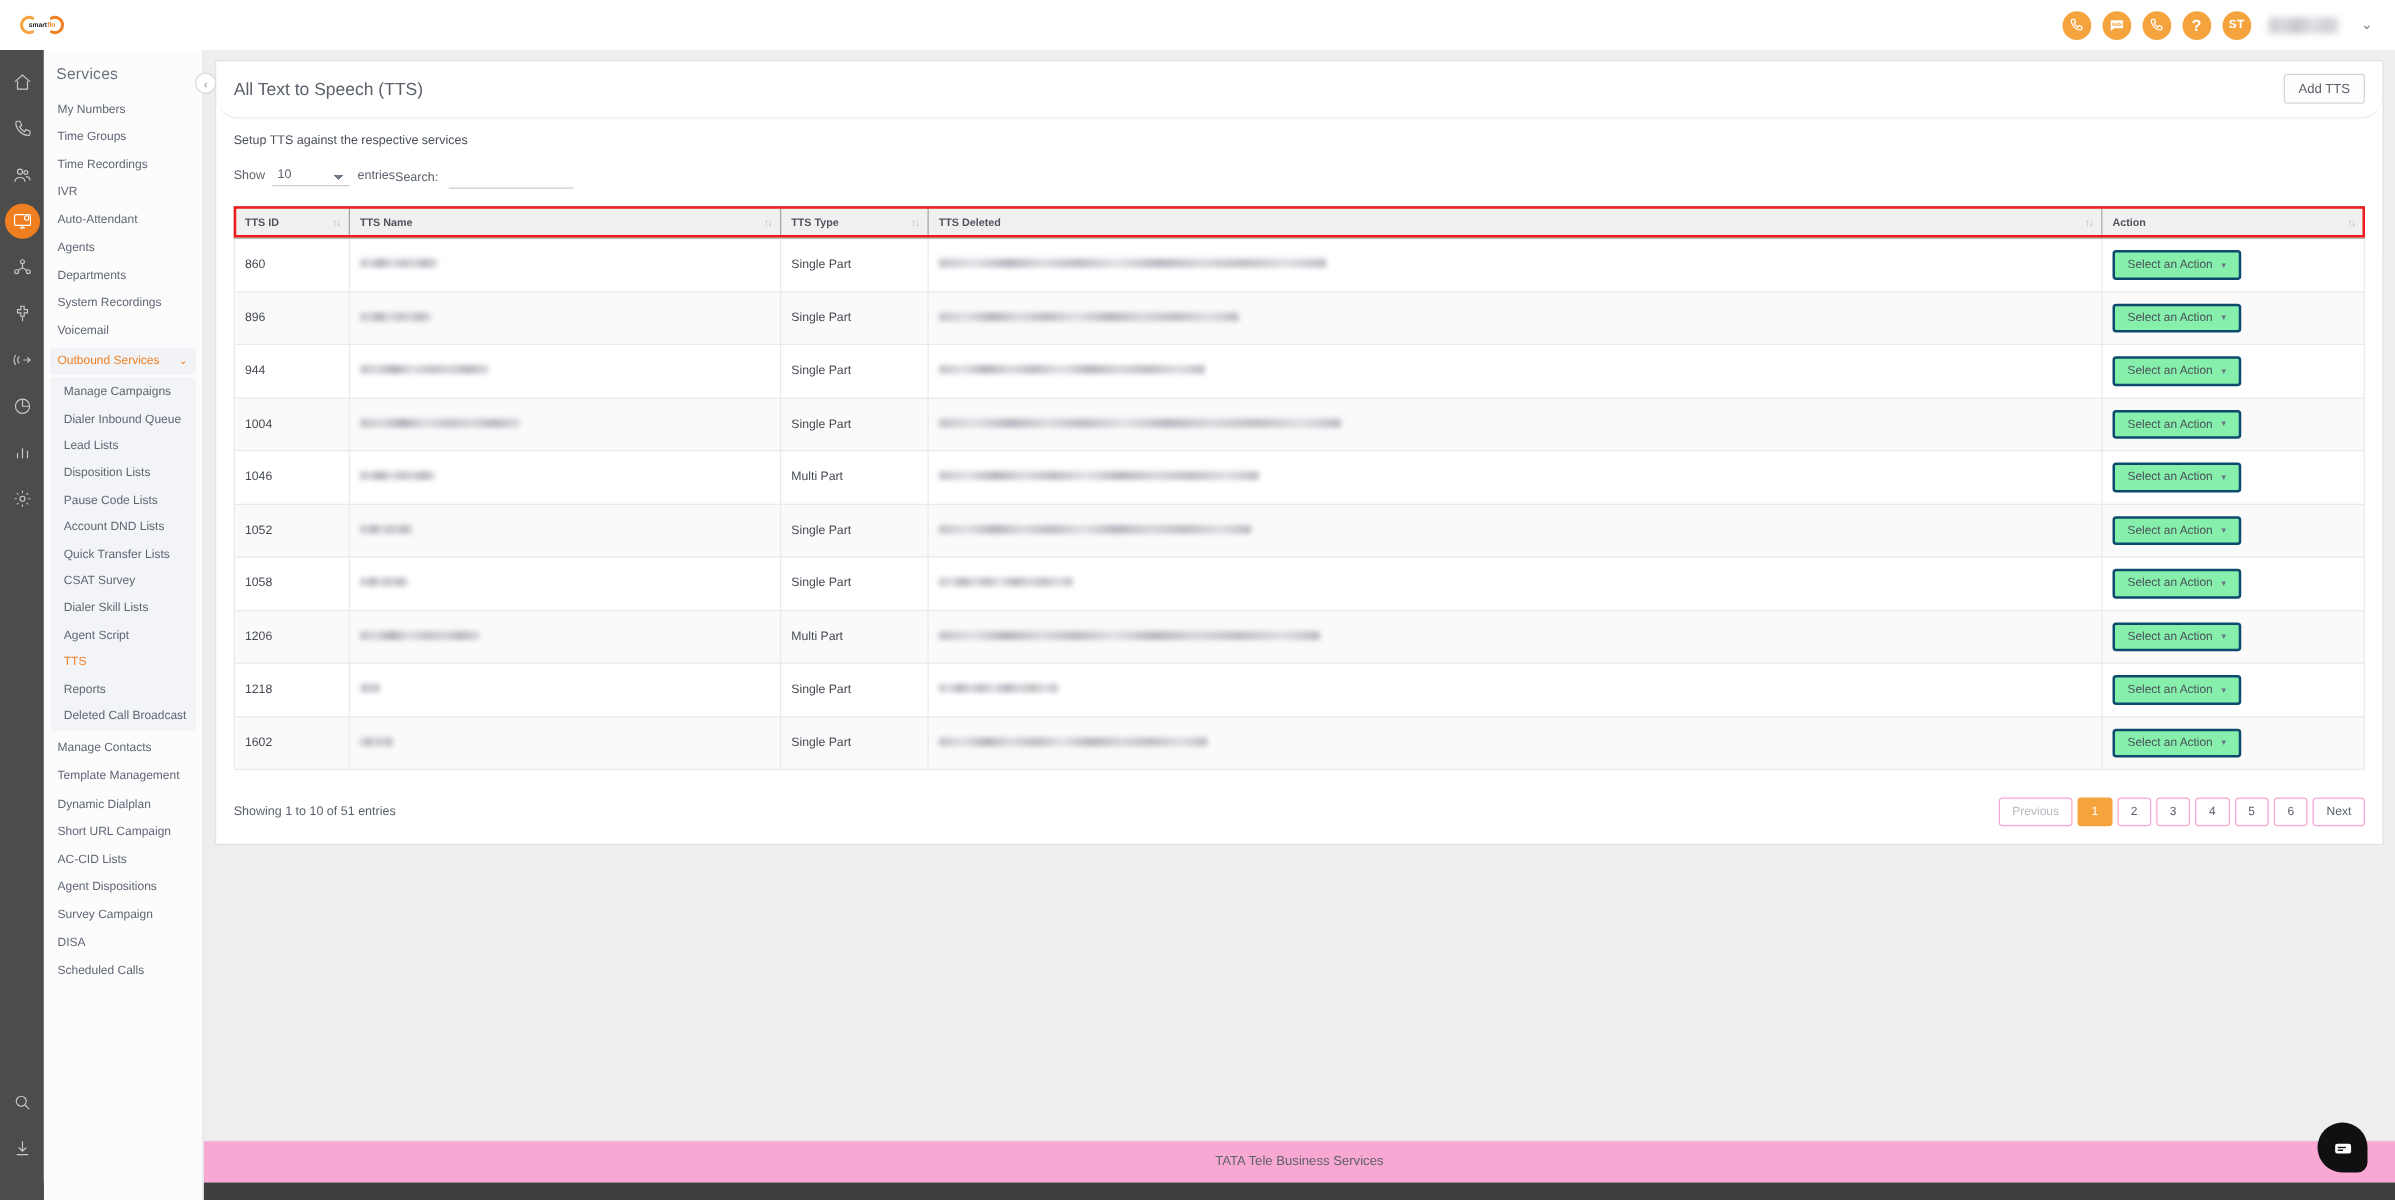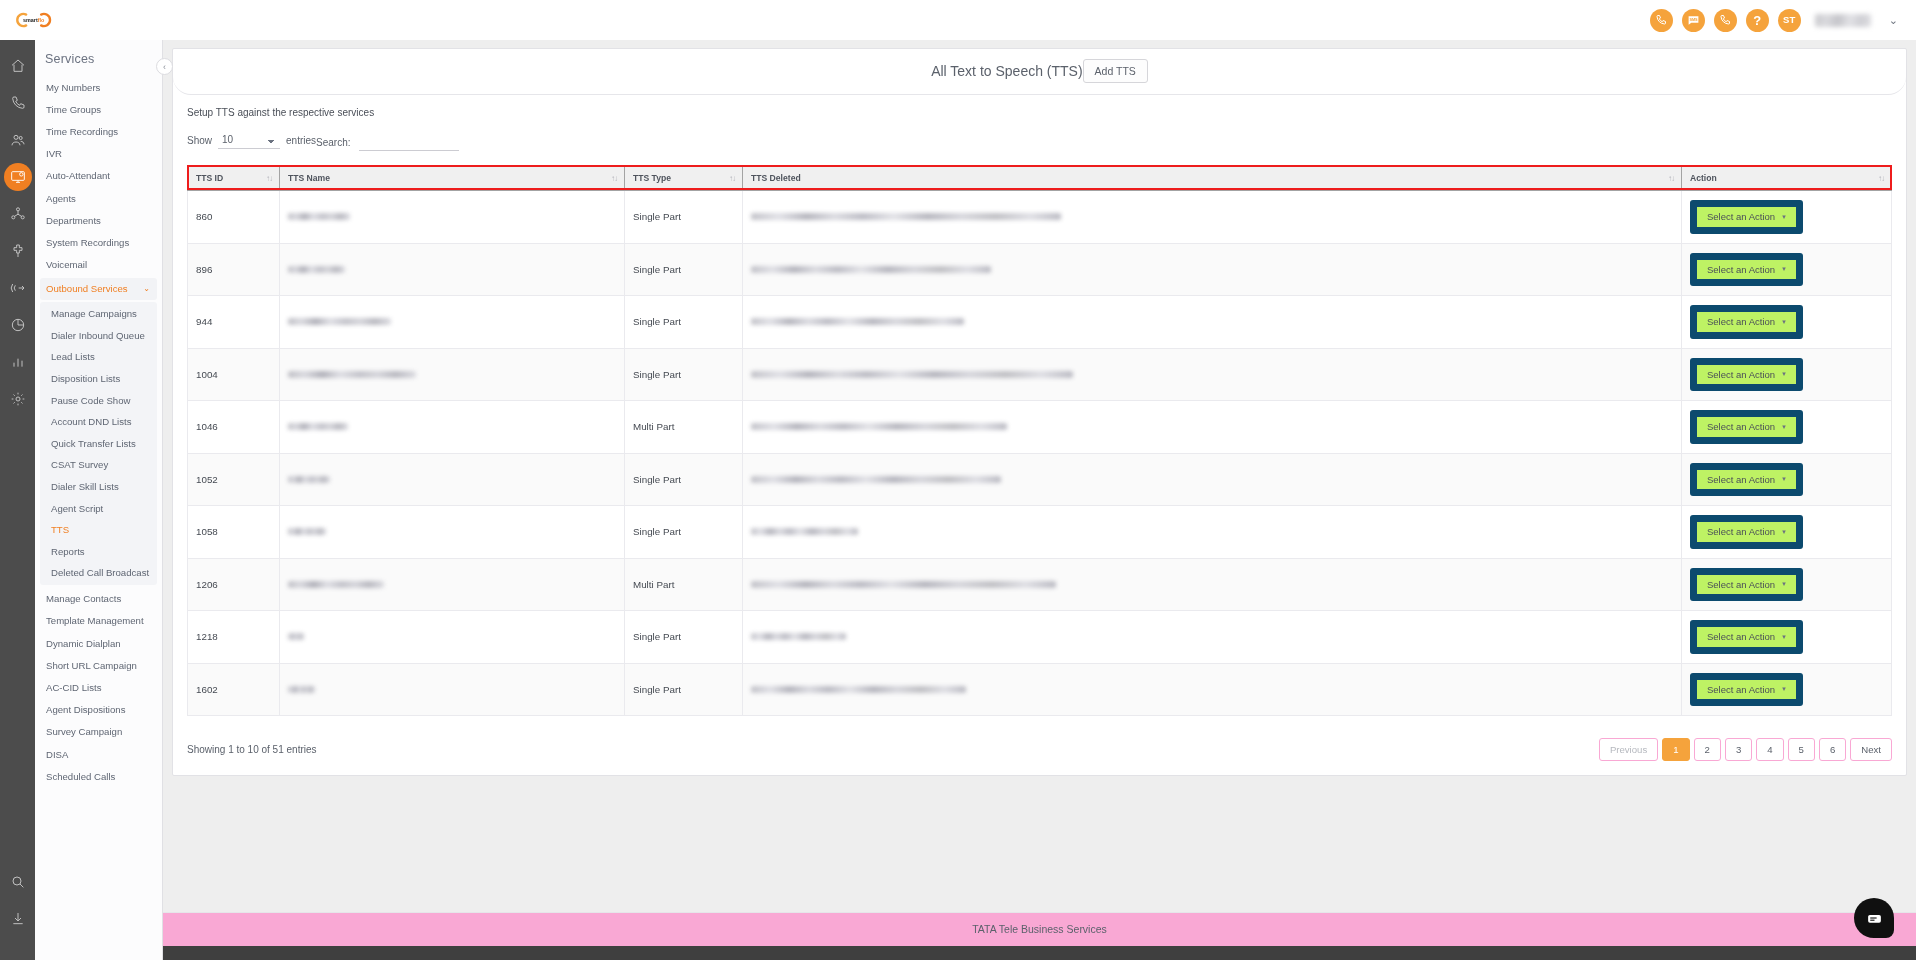--- a/index.html
+++ b/index.html
@@ -92,21 +92,21 @@
   
   #main {
     position: absolute; top: 40px; left: 163px; width: 1753px; height: 920px;
     background: #eeeeee; padding: 8px 9px 0 9px; overflow: hidden;
   }
   #card {
     background: #ffffff; border: 1px solid #e2e2e6; border-radius: 2px;
     width: 1735px;
   }
   #card-head {
-    display: flex; align-items: center; justify-content: center;
+    display: flex; align-items: center; justify-content: space-between;
     padding: 10px 14px 11px 14px; border-bottom: 1px solid #e6e6ea; border-radius: 18px;
   }
   #page-title { font-size: 14px; color: #5b6personally; }
   #page-title { font-size: 14px; color: #5b616b; font-weight: 400; }
   #add-tts-btn {
     font-size: 10.5px; color: #5b616b; background: #fdfdfd;
     border: 1px solid #d6d6da; border-radius: 3px;
     padding: 5px 11px; cursor: pointer;
   }
   #card-body { padding: 12px 14px 14px 14px; }
@@ -161,22 +161,22 @@
     display: inline-block; height: 7px; border-radius: 2px;
     background: linear-gradient(93deg,#b9b9c0 0%,#d6d6dc 13%,#a9a9b2 27%,#dcdce2 41%,#bdbdc5 56%,#d2d2d8 70%,#b2b2ba 84%,#dadae0 100%);
     filter: blur(2.3px); opacity: .92;
   }
   .blur-msg {
     display: inline-block; height: 7px; border-radius: 2px;
     background: linear-gradient(91deg,#bcbcc3 0%,#dedee4 9%,#aeaeb7 18%,#d8d8de 27%,#b6b6bf 36%,#e0e0e5 46%,#b0b0b9 57%,#d4d4da 68%,#bababf 79%,#dcdce2 90%,#b4b4bd 100%);
     filter: blur(2.3px); opacity: .92;
   }
   .action-btn {
-    font-size: 9.5px; color: #4a4f58; background: #bef264;
-    border: 7px solid #0c4a6e; border-radius: 3px;
+    font-size: 9.5px; color: #4a4f58; background: #86efac;
+    border: 2px solid #0c4a6e; border-radius: 3px;
     padding: 4px 10px 4.5px 10px; cursor: pointer;
     display: inline-flex; align-items: center; gap: 7px;
     font-family: "Liberation Sans", sans-serif;
   }
   .action-caret { font-size: 7px; color: #6b7280; }
   
   #header-highlight {
     position: absolute; left: 0; top: 0; right: 0; height: 25px;
     border: 2.4px solid #ee1c1c; pointer-events: none; z-index: 5;
   }
@@ -347,21 +347,21 @@
   <div class="nav-item group-open">
     <span>Outbound Services</span>
     <span class="caret-sm">⌄</span>
   </div>
 
   <div class="nav-sub-wrap">
     <div class="nav-sub">Manage Campaigns</div>
     <div class="nav-sub">Dialer Inbound Queue</div>
     <div class="nav-sub">Lead Lists</div>
     <div class="nav-sub">Disposition Lists</div>
-    <div class="nav-sub">Pause Code Show</div>
+    <div class="nav-sub">Pause Code Lists</div>
     <div class="nav-sub">Account DND Lists</div>
     <div class="nav-sub">Quick Transfer Lists</div>
     <div class="nav-sub">CSAT Survey</div>
     <div class="nav-sub">Dialer Skill Lists</div>
     <div class="nav-sub">Agent Script</div>
     <div class="nav-sub active">TTS</div>
     <div class="nav-sub">Reports</div>
     <div class="nav-sub">Deleted Call Broadcast</div>
   </div>
 

